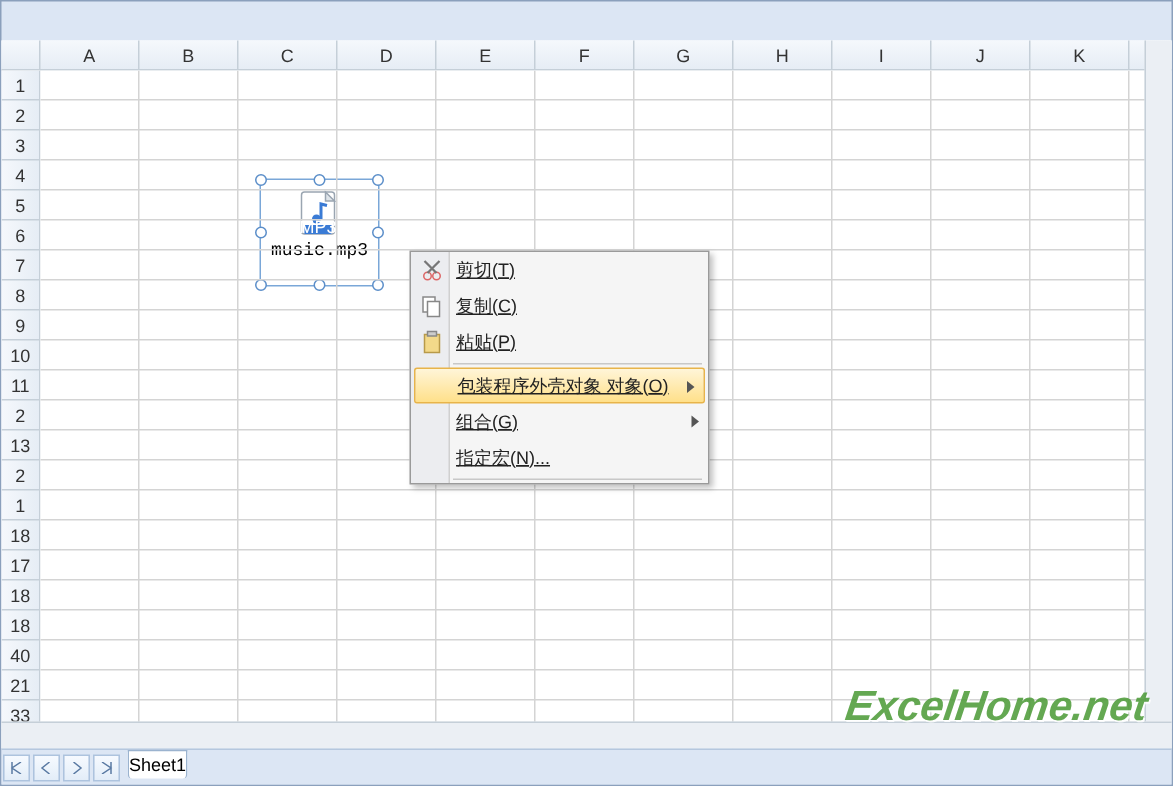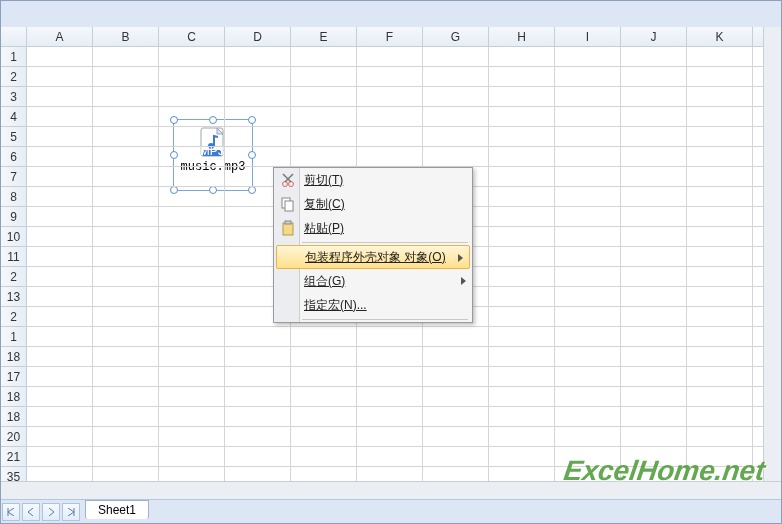--- a/index.html
+++ b/index.html
@@ -32,21 +32,21 @@
 .mi{height:24px;display:flex;align-items:center;padding:0 18px 0 30px;position:relative;color:#222;text-decoration:underline;}
 .mi .arrow{position:absolute;right:6px;top:8px;border-left:5px solid #555;border-top:4px solid transparent;border-bottom:4px solid transparent;}
 .mi .u{text-decoration:underline;}
 .mi.hl{background:linear-gradient(#fff5d8,#ffe08a);border:1px solid #e8b44a;border-radius:2px;margin:0 2px;padding-left:28px;padding-right:16px;}
 .mi .ico{position:absolute;left:6px;top:4px;width:16px;height:16px;}
 .iconstrip{position:absolute;left:0;top:0;bottom:0;width:26px;background:#ecedf0;border-right:1px solid #d0d0d0;}
 .sep{height:1px;background:#c8c8c8;margin:2px 4px 2px 28px;}
 
 .tabs{position:absolute;left:0;bottom:0;right:0;height:24px;background:#dce6f4;border-top:1px solid #b5c7de;display:flex;align-items:center;}
 .navbtn{width:18px;height:18px;margin:0 1px;border:1px solid #adc3de;background:linear-gradient(#f6faff,#e3edf8);display:flex;align-items:center;justify-content:center;}
-.sheet-tab{background:#fff;border:1px solid #9bb3cf;border-bottom:none;padding:2px 12px;margin-left:4px;border-radius:0 0 3px 3px;transform:translateY(-2px);}
+.sheet-tab{background:#fff;border:1px solid #9bb3cf;border-bottom:none;padding:2px 0;margin-left:4px;border-radius:0 0 3px 3px;transform:translateY(-2px);}
 .scrollbar-h{position:absolute;bottom:24px;left:0;right:0;height:18px;background:#ebeff4;border-top:1px solid #c5cfd8;}
 .scrollbar-v{position:absolute;top:26px;right:0;bottom:42px;width:18px;background:#ebeff4;border-left:1px solid #c5cfd8;}
 .watermark{position:absolute;right:16px;bottom:36px;font-family:Arial;font-size:28px;font-weight:bold;font-style:italic;color:#4a9a35;opacity:.85;transform:skewX(-8deg);text-shadow:1px 1px 0 #fff;}
 </style>
 </head>
 <body>
 
 <div class="window">
 
   <div class="grid-area">
@@ -79,23 +79,23 @@
           <div class="rh">10</div>
           <div class="rh">11</div>
           <div class="rh">2</div>
           <div class="rh">13</div>
           <div class="rh">2</div>
           <div class="rh">1</div>
           <div class="rh">18</div>
           <div class="rh">17</div>
           <div class="rh">18</div>
           <div class="rh">18</div>
-          <div class="rh">20</div>
+          <div class="rh">40</div>
           <div class="rh">21</div>
-          <div class="rh">35</div>
+          <div class="rh">33</div>
         </div>
       <div class="cells" id="cells">
 
         <div class="obj">
           <svg class="objicon" viewBox="0 0 32 32">
             <rect x="4" y="2" width="22" height="28" rx="2" fill="#fff" stroke="#9aa5b1"></rect>
             <path d="M20 2 L26 8 L20 8 Z" fill="#dfe5ea" stroke="#9aa5b1"></path>
             <circle cx="14" cy="20" r="3" fill="#3a7bd5"></circle>
               <path d="M17 20 L17 10 L21 11" stroke="#3a7bd5" stroke-width="2" fill="none"></path>
             <rect x="6" y="24" width="18" height="6" fill="#3a7bd5"></rect>

